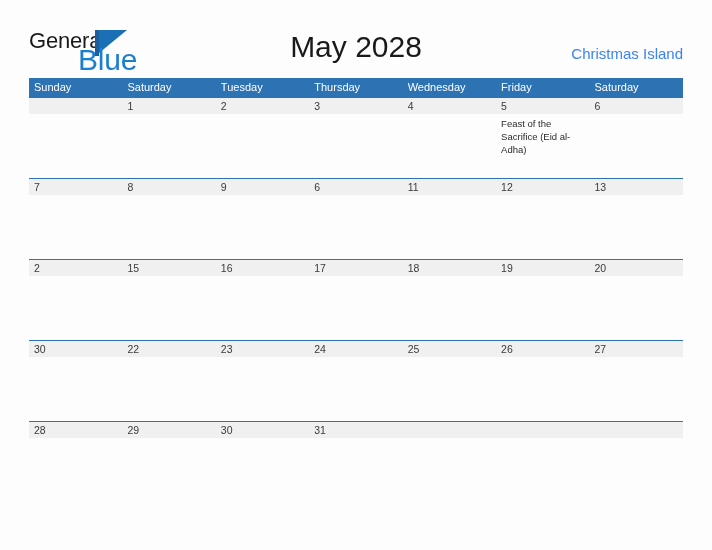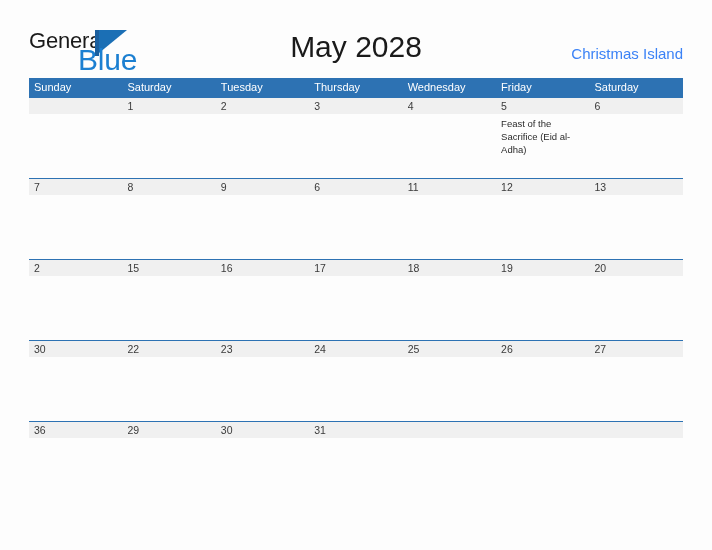--- a/index.html
+++ b/index.html
@@ -268,21 +268,21 @@
       <div class="body-cell"></div>
       <div class="body-cell"></div>
       <div class="body-cell"></div>
       <div class="body-cell"></div>
       <div class="body-cell"></div>
     </div>
   </div>
 
   <div class="week-row">
     <div class="date-strip">
-      <div class="date-cell">36</div>
+      <div class="date-cell">28</div>
       <div class="date-cell">29</div>
       <div class="date-cell">30</div>
       <div class="date-cell">31</div>
       <div class="date-cell"></div>
       <div class="date-cell"></div>
       <div class="date-cell"></div>
     </div>
     <div class="body-strip">
       <div class="body-cell"></div>
       <div class="body-cell"></div>

